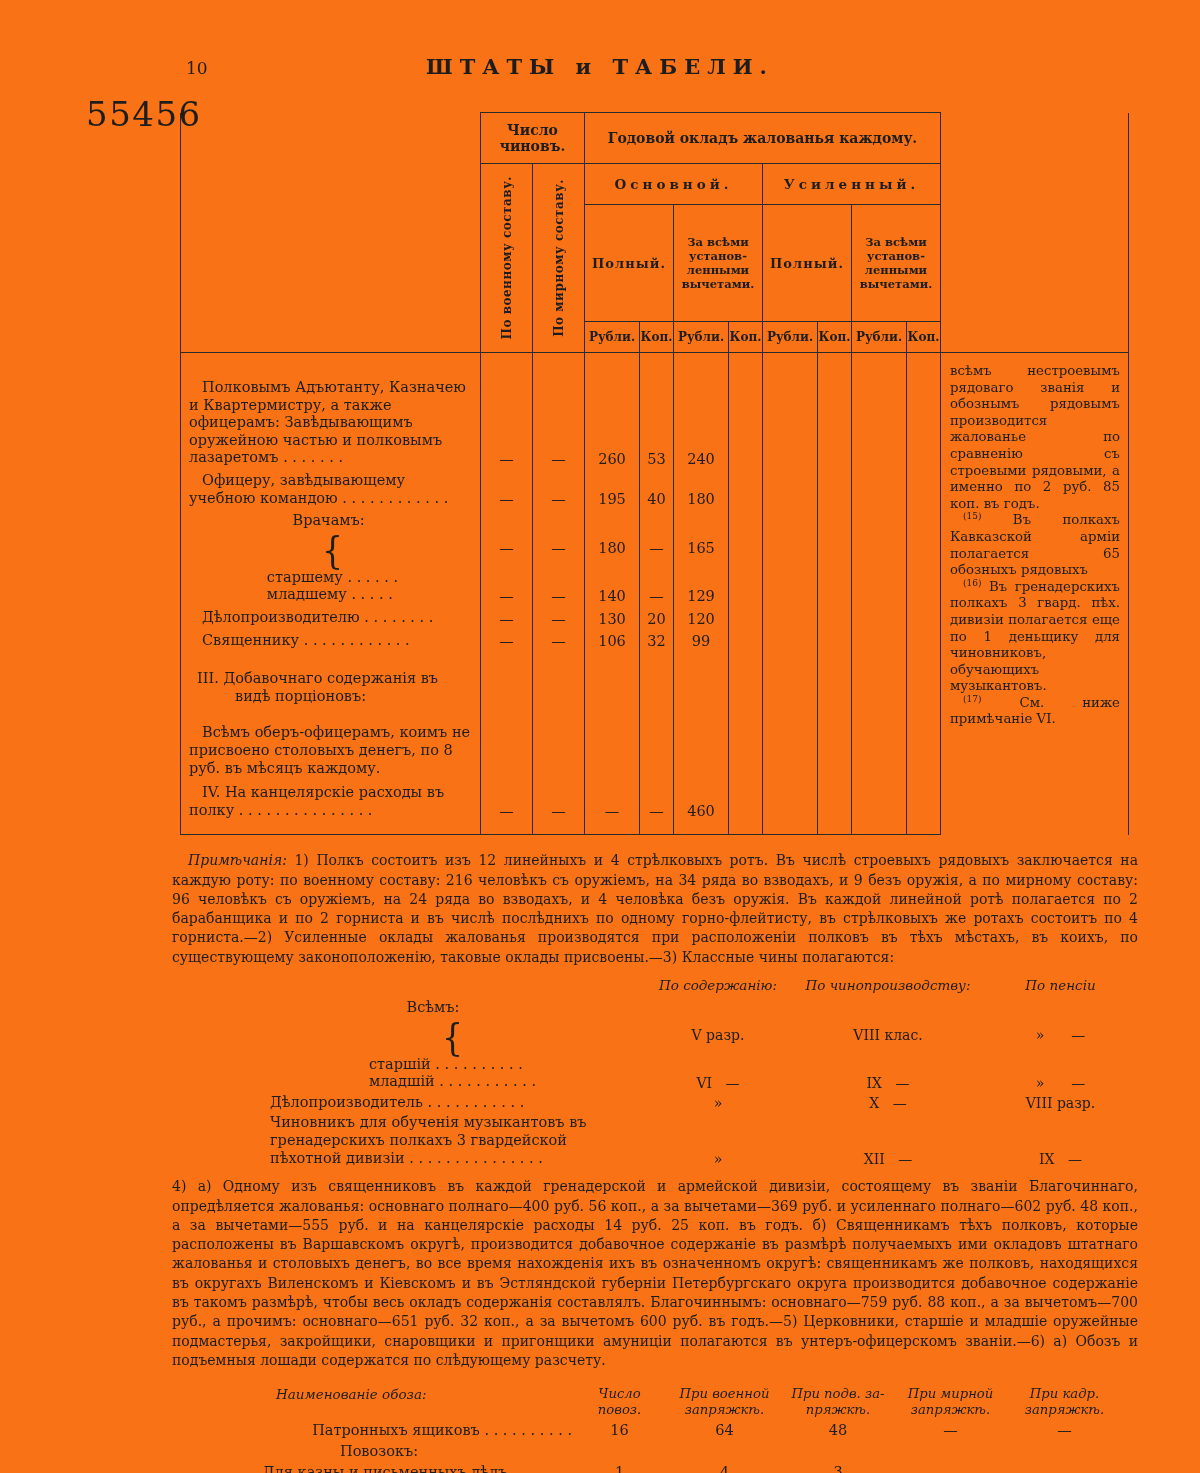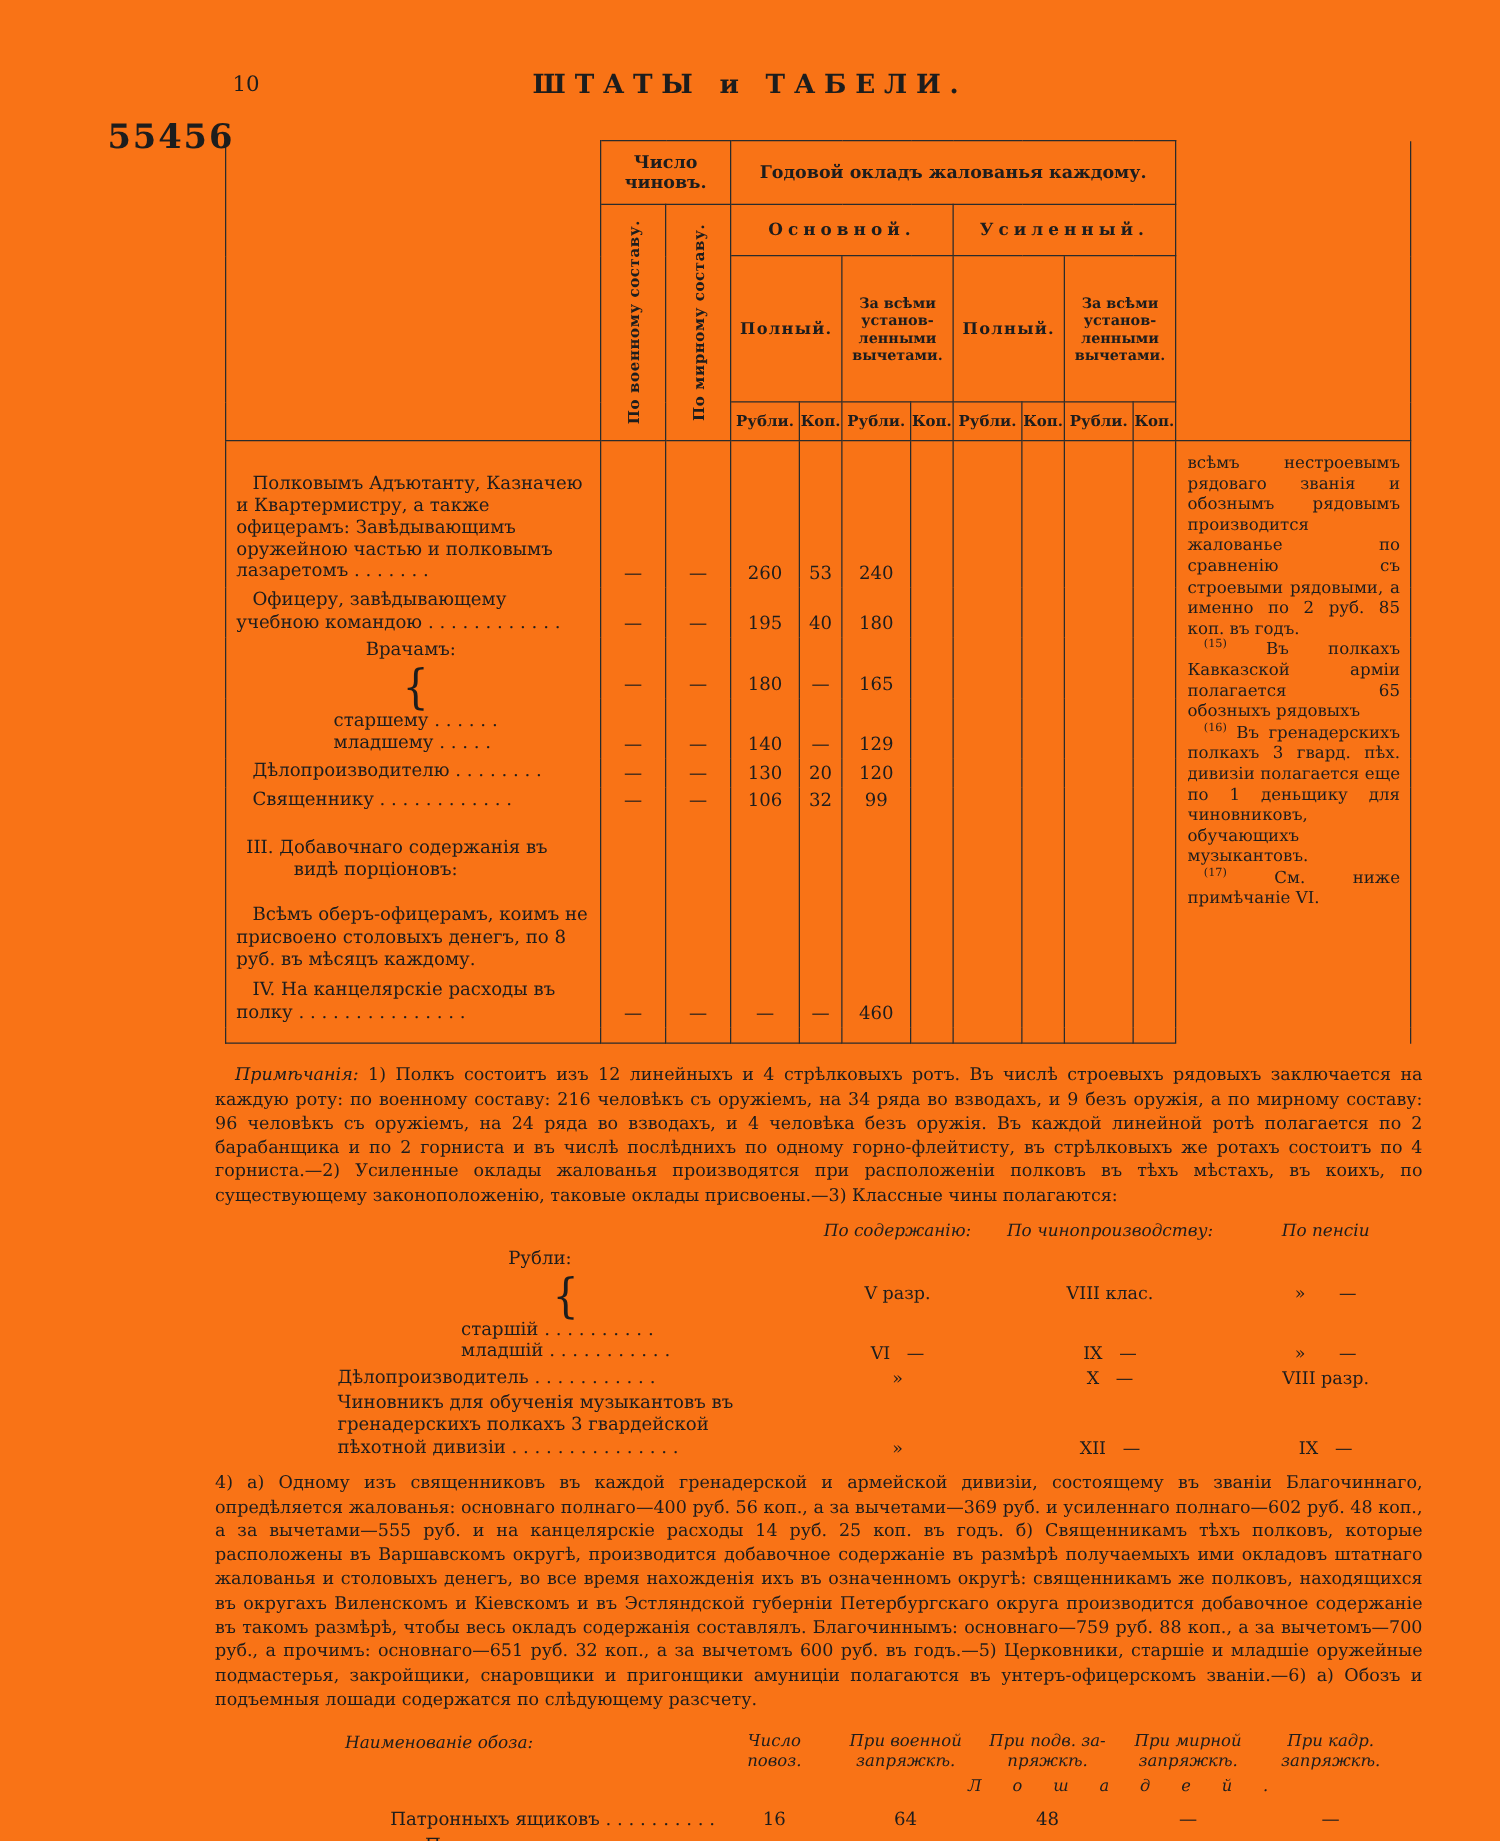--- a/index.html
+++ b/index.html
@@ -6,21 +6,21 @@
   .page {
     position:relative; width:1200px; height:1473px; overflow:hidden;
     background:#f97316; color:#1d1d1d;
     font-family:"DejaVu Serif","Liberation Serif",serif;
   }
   
   .page-head { position:relative; height:112px; }
   .page-num { position:absolute; left:186px; top:58px; font-size:17px; }
   .doc-title { position:absolute; left:0; right:0; top:54px; text-align:center;
                font-size:21px; font-weight:bold; letter-spacing:7px; }
-  .stamp { position:absolute; left:86px; top:94px; font-size:27px; font-weight:bold; letter-spacing:1.5px; }
+  .stamp { position:absolute; left:86px; top:94px; font-size:34px; font-weight:normal; letter-spacing:1.5px; }
 
   
   table.main { margin-left:180px; border-collapse:collapse; table-layout:fixed; width:948px; }
   .main th, .main td { border:1px solid #2b2b2b; padding:0; }
   .main thead th { font-weight:bold; text-align:center; vertical-align:middle; }
   .main .no-top { border-top:none; }
   .main tbody td { border-top:none; border-bottom:none; }
   tr.h1 th { height:50px; font-size:14px; }
   tr.h2 th { height:40px; }
   .osn-h { font-size:13.5px; letter-spacing:4px; }
@@ -317,21 +317,21 @@
         <th></th>
         <th>По содержанію:</th>
         <th>По чинопроизводству:</th>
         <th>По пенсіи</th>
       </tr>
     </thead>
     <tbody>
       <tr>
         <td class="lbl2" rowspan="2">
           <div class="vr-wrap">
-            <span class="vr2-label">Рубли:</span>
+            <span class="vr2-label">Всѣмъ:</span>
             <span class="brace">{</span>
             <div class="vr-lines">
               <div>старшій . . .  . . . . . . .</div>
               <div>младшій . . . . . . . . . . .</div>
             </div>
           </div>
         </td>
         <td class="num">V разр.</td>
         <td class="num">VIII клас.</td>
         <td class="num">»      —</td>
@@ -375,25 +375,20 @@
     </colgroup>
     <thead>
       <tr>
         <th class="first">Наименованіе обоза:</th>
         <th>Число повоз.</th>
         <th>При военной запряжкѣ.</th>
         <th>При подв. за­пряжкѣ.</th>
         <th>При мирной запряжкѣ.</th>
         <th>При кадр. запряжкѣ.</th>
       </tr>
-      <tr class="loshadey">
-        <th></th>
-        <th></th>
-        <th colspan="4">Лошадей.</th>
-      </tr>
     </thead>
     <tbody>
       <tr>
         <td class="lbl3">Патронныхъ ящиковъ .      . . . . . . . . .</td>
         <td>16</td>
         <td>64</td>
         <td>48</td>
         <td>—</td>
         <td>—</td>
       </tr>

